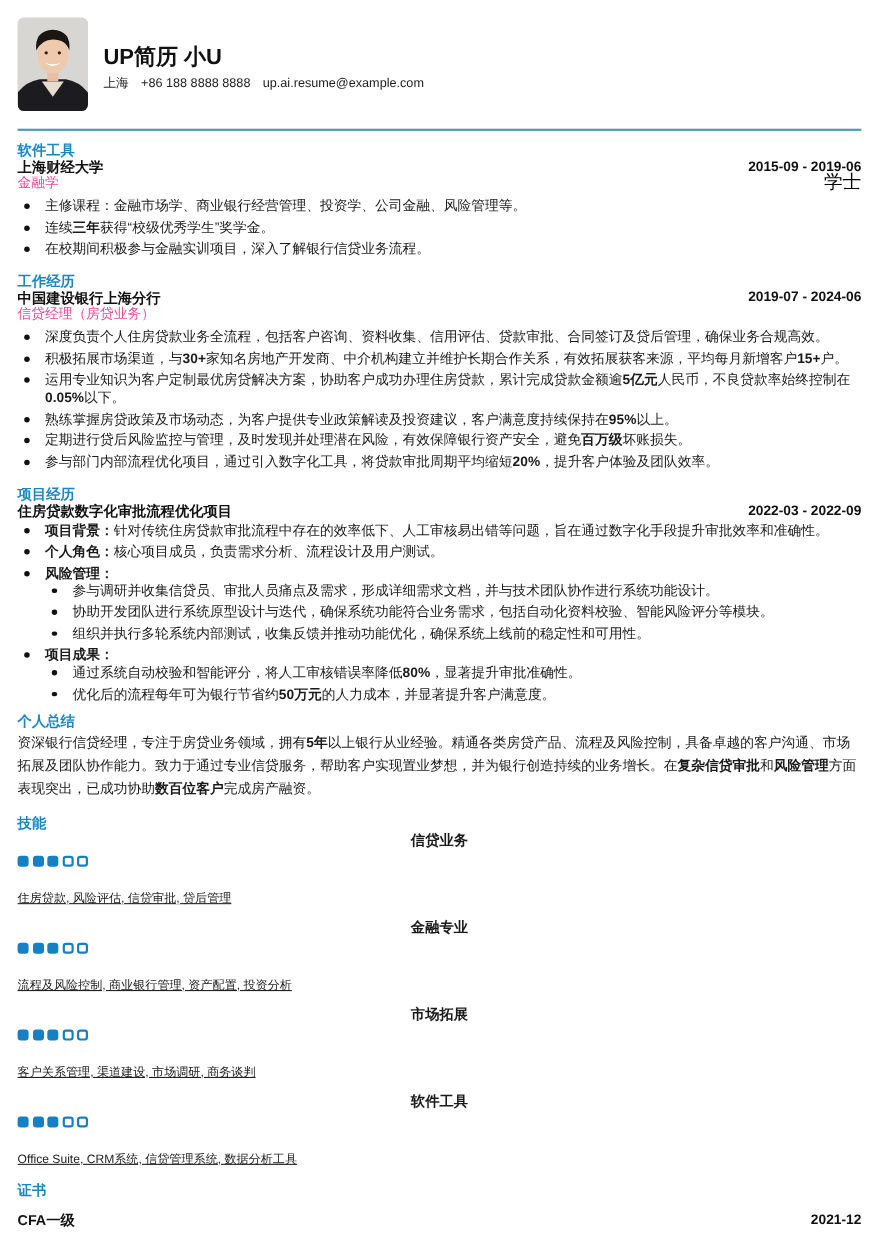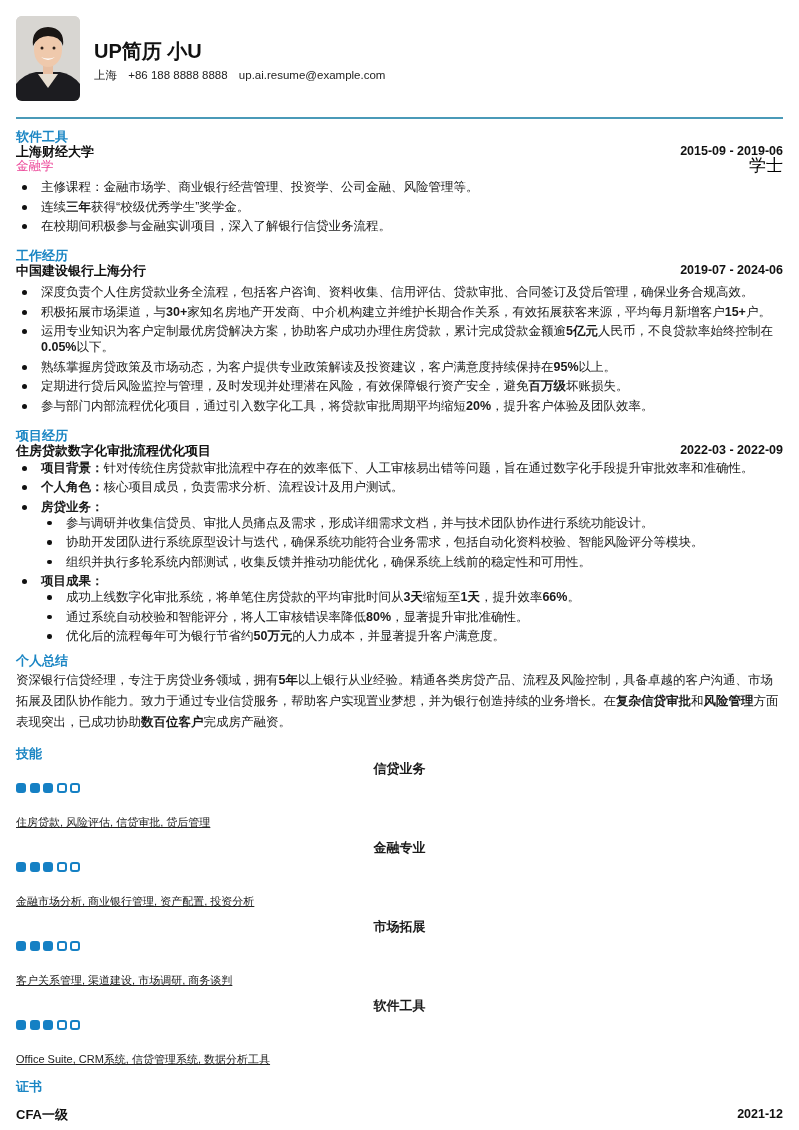--- a/index.html
+++ b/index.html
@@ -87,49 +87,49 @@
         <li><span>在校期间积极参与金融实训项目，深入了解银行信贷业务流程。</span></li>
       </ul>
   </section>
 
   <section style="margin-top:14px;">
     <div class="sec-title">工作经历</div>
     <div class="row">
       <div class="entry-title">中国建设银行上海分行</div>
       <div class="entry-date">2019-07 - 2024-06</div>
     </div>
+    <div class="entry-sub">信贷经理（房贷业务）</div>
     <ul class="bullets" style="margin-top:6px;">
         <li><span>深度负责个人住房贷款业务全流程，包括客户咨询、资料收集、信用评估、贷款审批、合同签订及贷后管理，确保业务合规高效。</span></li>
         <li><span>积极拓展市场渠道，与</span><b>30+</b><span>家知名房地产开发商、中介机构建立并维护长期合作关系，有效拓展获客来源，平均每月新增客户</span><b>15+</b><span>户。</span></li>
         <li><span>运用专业知识为客户定制最优房贷解决方案，协助客户成功办理住房贷款，累计完成贷款金额逾</span><b>5亿元</b><span>人民币，不良贷款率始终控制在</span><b>0.05%</b><span>以下。</span></li>
         <li><span>熟练掌握房贷政策及市场动态，为客户提供专业政策解读及投资建议，客户满意度持续保持在</span><b>95%</b><span>以上。</span></li>
         <li><span>定期进行贷后风险监控与管理，及时发现并处理潜在风险，有效保障银行资产安全，避免</span><b>百万级</b><span>坏账损失。</span></li>
         <li><span>参与部门内部流程优化项目，通过引入数字化工具，将贷款审批周期平均缩短</span><b>20%</b><span>，提升客户体验及团队效率。</span></li>
       </ul>
   </section>
 
   <section style="margin-top:14px;">
     <div class="sec-title">项目经历</div>
     <div class="row">
       <div class="entry-title">住房贷款数字化审批流程优化项目</div>
       <div class="entry-date">2022-03 - 2022-09</div>
     </div>
     <ul class="bullets" style="margin-top:2px;">
       <li><b>项目背景：</b><span>针对传统住房贷款审批流程中存在的效率低下、人工审核易出错等问题，旨在通过数字化手段提升审批效率和准确性。</span></li>
       <li><b>个人角色：</b><span>核心项目成员，负责需求分析、流程设计及用户测试。</span></li>
-      <li><b>房贷业务：</b>
+      <li><b>风险管理：</b>
         <ul class="sub">
             <li><span>参与调研并收集信贷员、审批人员痛点及需求，形成详细需求文档，并与技术团队协作进行系统功能设计。</span></li>
             <li><span>协助开发团队进行系统原型设计与迭代，确保系统功能符合业务需求，包括自动化资料校验、智能风险评分等模块。</span></li>
             <li><span>组织并执行多轮系统内部测试，收集反馈并推动功能优化，确保系统上线前的稳定性和可用性。</span></li>
           </ul>
       </li>
       <li><b>项目成果：</b>
         <ul class="sub">
-            <li><span>成功上线数字化审批系统，将单笔住房贷款的平均审批时间从</span><b>3天</b><span>缩短至</span><b>1天</b><span>，提升效率</span><b>66%</b><span>。</span></li>
             <li><span>通过系统自动校验和智能评分，将人工审核错误率降低</span><b>80%</b><span>，显著提升审批准确性。</span></li>
             <li><span>优化后的流程每年可为银行节省约</span><b>50万元</b><span>的人力成本，并显著提升客户满意度。</span></li>
           </ul>
       </li>
     </ul>
   </section>
 
   <section style="margin-top:9px;">
     <div class="sec-title">个人总结</div>
     <div class="summary"><span>资深银行信贷经理，专注于房贷业务领域，拥有</span><b>5年</b><span>以上银行从业经验。精通各类房贷产品、流程及风险控制，具备卓越的客户沟通、市场拓展及团队协作能力。致力于通过专业信贷服务，帮助客户实现置业梦想，并为银行创造持续的业务增长。在</span><b>复杂信贷审批</b><span>和</span><b>风险管理</b><span>方面表现突出，已成功协助</span><b>数百位客户</b><span>完成房产融资。</span></div>
@@ -151,21 +151,21 @@
         </div>
         <div class="skill" style="margin-top: 11px;">
           <div class="skill-name">金融专业</div>
           <div class="dots">
             <span class="dot on"></span>
             <span class="dot on"></span>
             <span class="dot on"></span>
             <span class="dot off"></span>
             <span class="dot off"></span>
           </div>
-          <div class="skill-tags">金融市场分析, 商业银行管理, 资产配置, 投资分析</div>
+          <div class="skill-tags">流程及风险控制, 商业银行管理, 资产配置, 投资分析</div>
         </div>
         <div class="skill" style="margin-top: 11px;">
           <div class="skill-name">市场拓展</div>
           <div class="dots">
             <span class="dot on"></span>
             <span class="dot on"></span>
             <span class="dot on"></span>
             <span class="dot off"></span>
             <span class="dot off"></span>
           </div>

